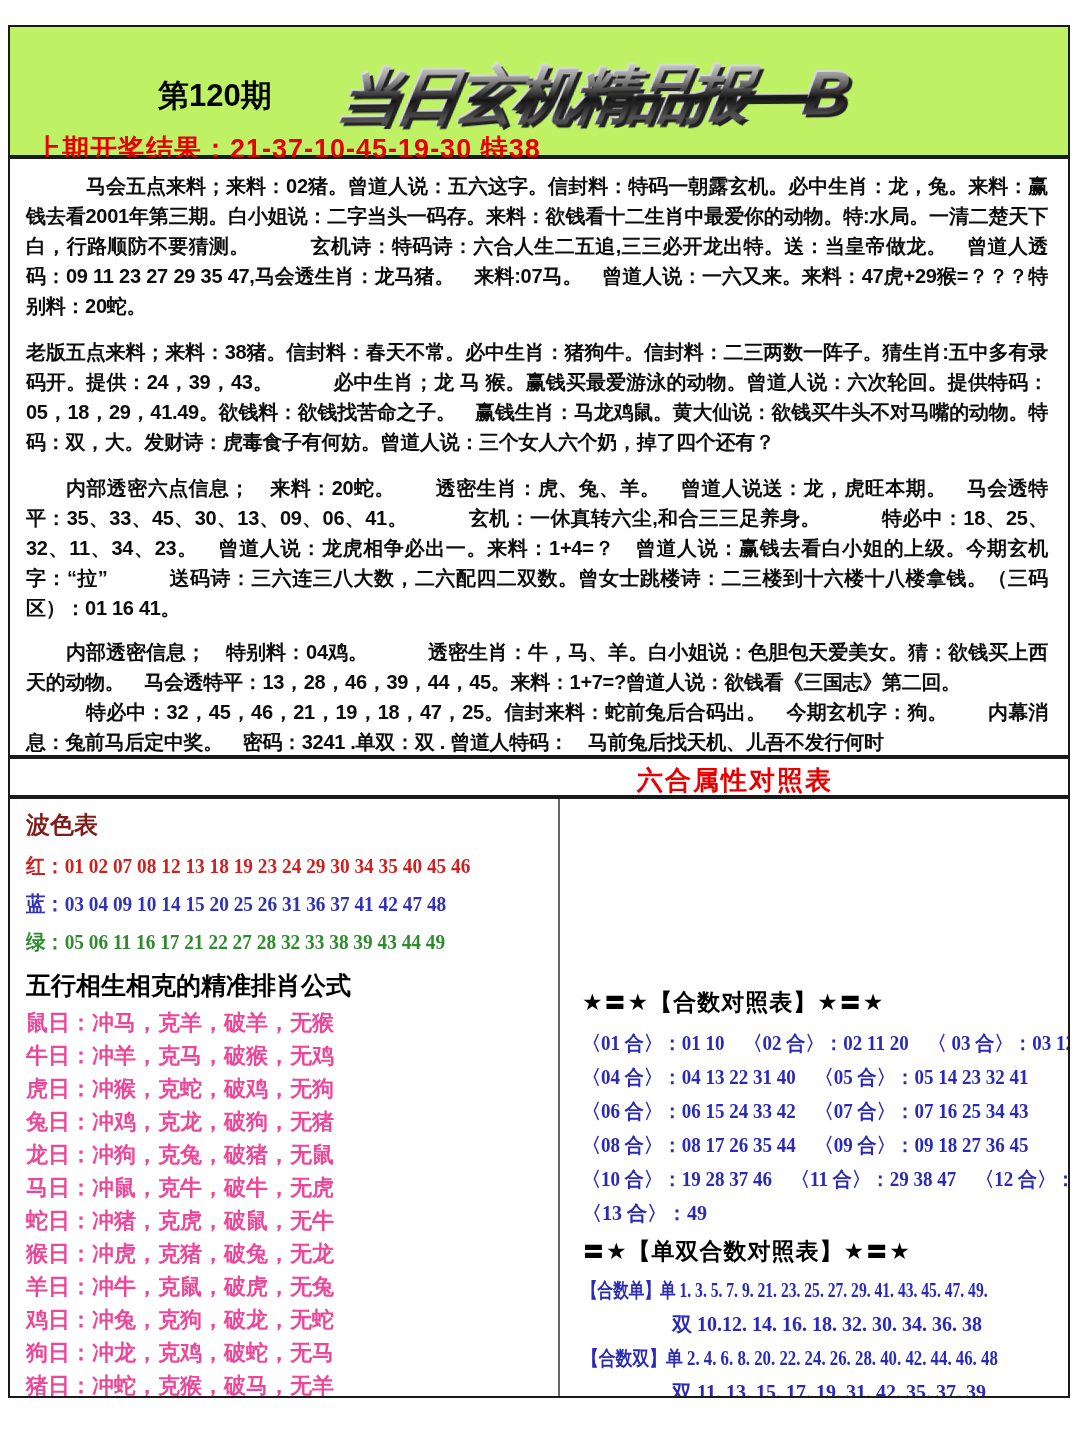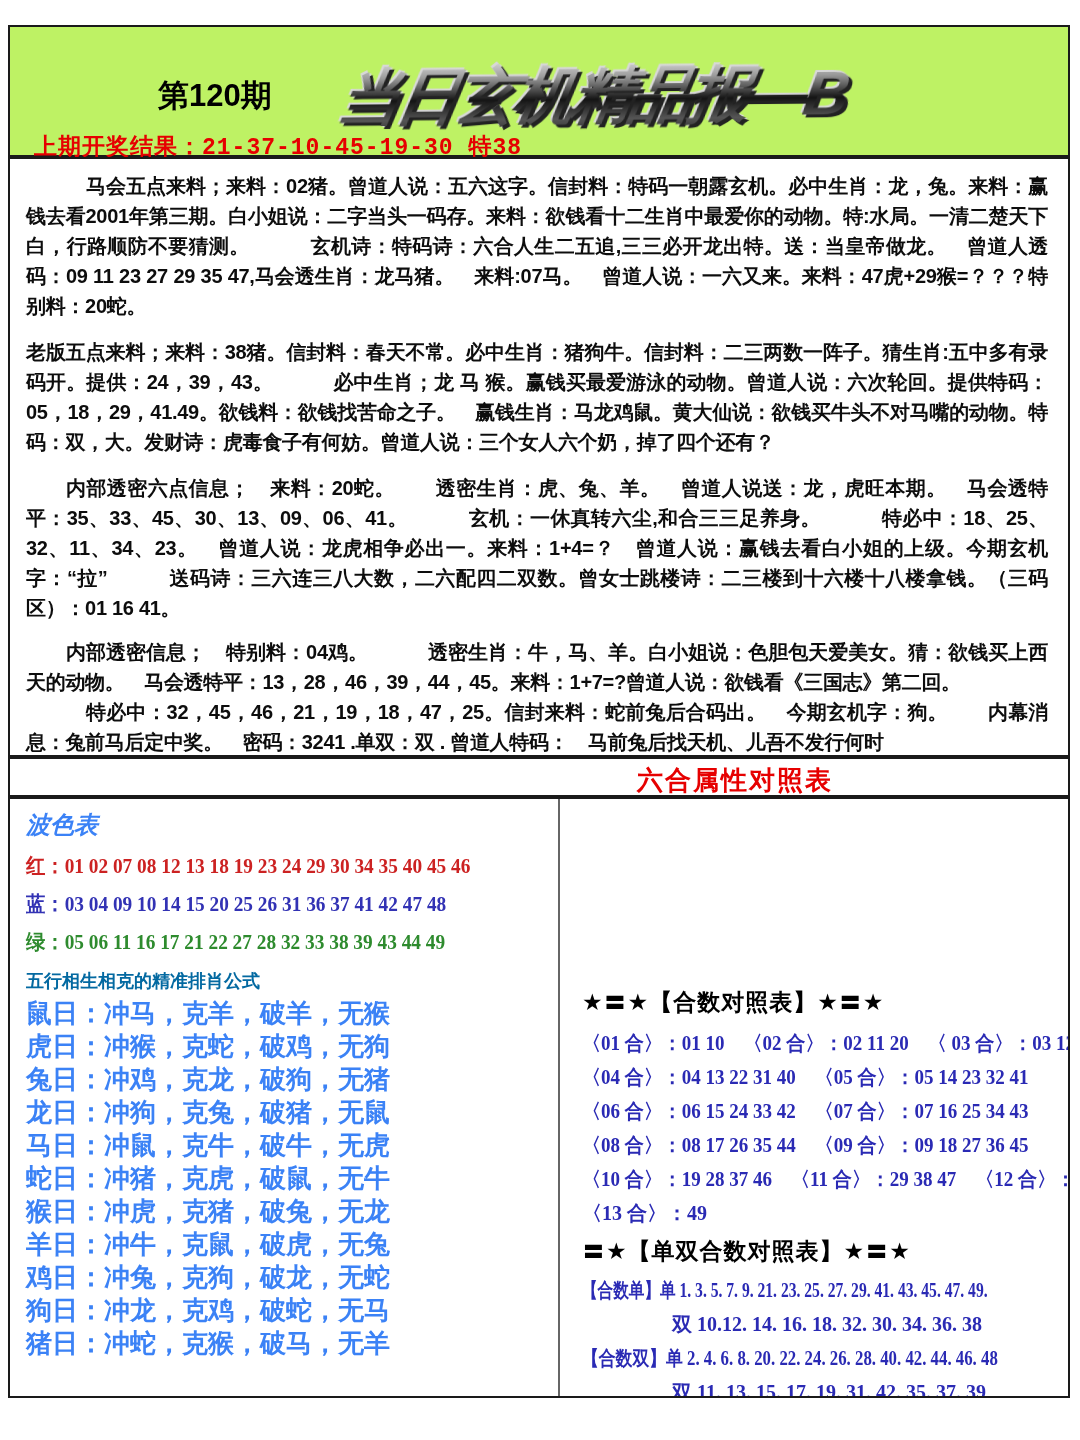--- a/index.html
+++ b/index.html
@@ -9,22 +9,22 @@
   
   .header-box{position:absolute;left:8px;top:25px;width:1062px;height:132px;
               border:2px solid #1a1a1a;box-sizing:border-box;background:#bef264;}
   .issue{position:absolute;left:148px;top:48px;font-size:31px;font-weight:bold;color:#000;}
   .title3d{position:absolute;left:330px;top:26px;width:560px;
            font-size:62px;font-weight:900;font-style:italic;letter-spacing:-4px;white-space:nowrap;
            background:linear-gradient(180deg,#f2f2f2 0%,#9a9a9a 28%,#141414 55%,#555 78%,#222 100%);
            -webkit-background-clip:text;background-clip:text;color:transparent;
            transform:skewX(-10deg) rotate(-0.5deg);
            filter:drop-shadow(4px 3px 0 #222) drop-shadow(-2px -2px 0 #d8d8d8);}
-  .result{position:absolute;left:24px;top:104px;font-size:23px;font-weight:bold;
-          color:#e60000;letter-spacing:1px;font-family:Liberation Mono, monospace;}
+  .result{position:absolute;left:24px;top:104px;font-size:27px;font-weight:bold;
+          color:#e60000;letter-spacing:1px;}
   .ribbon{position:absolute;left:855px;top:3px;width:192px;height:124px;}
   .ribbon svg{position:absolute;left:0;top:0;}
   .ribbon-text{position:absolute;left:52px;top:84px;width:88px;text-align:center;
                font-size:23px;font-weight:bold;color:#e60000;}
 
   
   .text-box{position:absolute;left:8px;top:157px;width:1062px;height:600px;
             border:2px solid #1a1a1a;box-sizing:border-box;background:#fff;
             padding:12px 20px 0 16px;overflow:hidden;}
   .para{margin:0 0 16px 0;font-size:20px;font-weight:bold;line-height:30px;
@@ -40,29 +40,29 @@
   .band-title{position:absolute;left:627px;top:4px;font-size:26px;font-weight:bold;
               color:#e60000;letter-spacing:2px;}
 
   
   .bottom-box{position:absolute;left:8px;top:797px;width:1062px;height:601px;
               border:2px solid #1a1a1a;box-sizing:border-box;background:#fff;}
   .divider{position:absolute;left:548px;top:0;bottom:0;width:2px;background:#666;}
 
   .left-col{position:absolute;left:0;top:0;width:548px;height:100%;box-sizing:border-box;
             padding:8px 0 0 16px;overflow:hidden;}
-  .bose-title{font-size:24px;font-weight:bold;color:#3b82f6;margin:2px 0 6px 0;font-style:italic;}
+  .bose-title{font-size:24px;font-weight:bold;color:#7f1d1d;margin:2px 0 6px 0;}
   .bose-row{font-size:21px;font-weight:bold;line-height:38px;white-space:nowrap;
             font-family:"Liberation Serif","DejaVu Serif",serif;
             transform:scaleX(0.92);transform-origin:0 50%;}
   .bose-row.red{color:#cc2222;}
   .bose-row.blue{color:#3232b4;}
   .bose-row.green{color:#2e8b2e;}
-  .formula-title{font-size:18px;font-weight:bold;color:#0369a1;margin:8px 0 4px 0;}
-  .zodiac-row{font-size:26px;font-weight:bold;color:#3b82f6;line-height:33px;white-space:nowrap;}
+  .formula-title{font-size:25px;font-weight:bold;color:#000000;margin:8px 0 4px 0;}
+  .zodiac-row{font-size:22px;font-weight:bold;color:#ec4899;line-height:33px;white-space:nowrap;}
 
   .right-col{position:absolute;left:556px;top:0;right:0;bottom:0;box-sizing:border-box;
              padding:188px 0 0 16px;overflow:hidden;}
   .tbl-header{font-size:23px;font-weight:bold;color:#000000;letter-spacing:1px;
               margin-bottom:8px;white-space:nowrap;}
   .tbl-header.ds{margin-top:6px;margin-bottom:6px;}
   .num-line{font-size:20px;font-weight:bold;color:#2a2ab4;line-height:34px;white-space:nowrap;
             font-family:"Liberation Serif","DejaVu Serif",serif;
             transform-origin:0 50%;}
   .num-line.sq95{transform:scaleX(0.95);}
@@ -96,20 +96,21 @@
   <div class="bottom-box">
     <div class="divider"></div>
 
     <div class="left-col">
       <div class="bose-title">波色表</div>
       <div class="bose-row red">红：01 02 07 08 12 13 18 19 23 24 29 30 34 35 40 45 46</div>
       <div class="bose-row blue">蓝：03 04 09 10 14 15 20 25 26 31 36 37 41 42 47 48</div>
       <div class="bose-row green">绿：05 06 11 16 17 21 22 27 28 32 33 38 39 43 44 49</div>
       <div class="formula-title">五行相生相克的精准排肖公式</div>
       <div class="zodiac-row">鼠日：冲马，克羊，破羊，无猴</div>
+      <div class="zodiac-row">牛日：冲羊，克马，破猴，无鸡</div>
       <div class="zodiac-row">虎日：冲猴，克蛇，破鸡，无狗</div>
       <div class="zodiac-row">兔日：冲鸡，克龙，破狗，无猪</div>
       <div class="zodiac-row">龙日：冲狗，克兔，破猪，无鼠</div>
       <div class="zodiac-row">马日：冲鼠，克牛，破牛，无虎</div>
       <div class="zodiac-row">蛇日：冲猪，克虎，破鼠，无牛</div>
       <div class="zodiac-row">猴日：冲虎，克猪，破兔，无龙</div>
       <div class="zodiac-row">羊日：冲牛，克鼠，破虎，无兔</div>
       <div class="zodiac-row">鸡日：冲兔，克狗，破龙，无蛇</div>
       <div class="zodiac-row">狗日：冲龙，克鸡，破蛇，无马</div>
       <div class="zodiac-row">猪日：冲蛇，克猴，破马，无羊</div>

